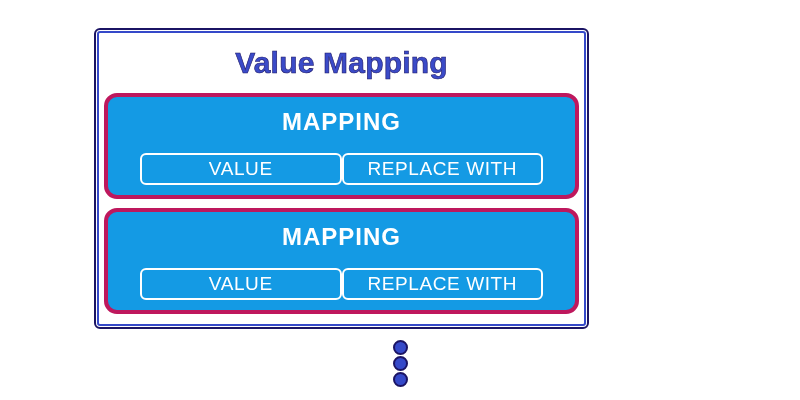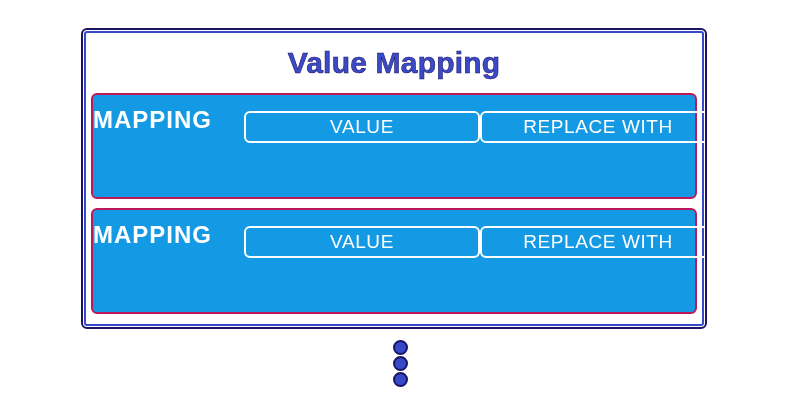--- a/index.html
+++ b/index.html
@@ -9,23 +9,23 @@
   .canvas {
     position: relative;
     width: 800px;
     height: 400px;
     background: #ffffff;
     overflow: hidden;
     font-family: "Liberation Sans", sans-serif;
   }
   .outer-box {
     position: absolute;
-    left: 84px;
+    left: 97px;
     top: 31px;
-    width: 620px;
+    width: 489px;
     height: 295px;
     box-sizing: border-box;
     border: 2px solid #3549C9;
     outline: 2px solid #1B1464;
     outline-offset: 1px;
     border-radius: 3px;
     background: transparent;
     display: flex;
     flex-direction: column;
   }
@@ -38,24 +38,24 @@
     font-weight: 600;
     color: #3B4BC8;
     -webkit-text-stroke: 0.6px #1B1464;
     letter-spacing: 0.2px;
   }
   .mapping-box {
     margin: 0 5px 9px 5px;
     height: 106px;
     box-sizing: border-box;
     background: #149AE4;
-    border: 2px solid #be185d;
-    border-radius: 6px;
+    border: 4px solid #be185d;
+    border-radius: 13px;
     display: flex;
-    flex-direction: row;
+    flex-direction: column;
   }
   .mapping-label {
     margin-top: 10px;
     text-align: center;
     font-size: 24px;
     font-weight: 700;
     color: #FFFFFF;
     letter-spacing: 1px;
     line-height: 30px;
   }

